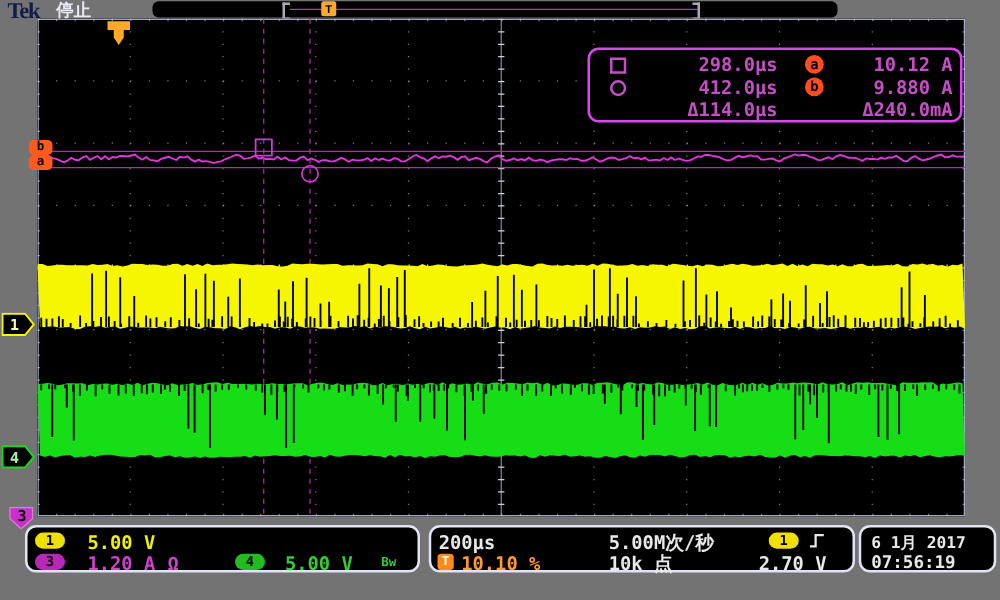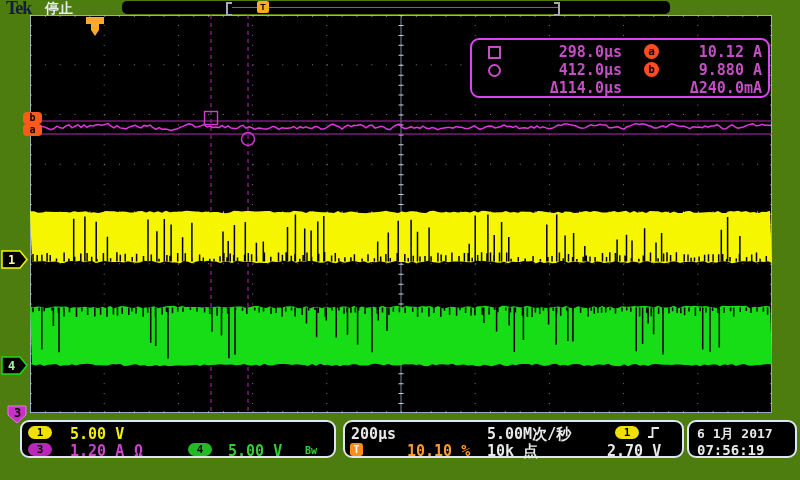--- a/index.html
+++ b/index.html
@@ -1,16 +1,16 @@
 <!DOCTYPE html>
 <html><head>
 <meta charset="utf-8">
 <style>
   html,body{margin:0;padding:0;}
-  .screen{position:relative;width:800px;height:480px;background:#4d7c0f;overflow:hidden;
+  .screen{position:relative;width:800px;height:480px;background:#737373;overflow:hidden;
           font-family:"Liberation Sans",sans-serif;}
   .mono{font-family:"DejaVu Sans Mono",monospace;font-weight:bold;}
 
   
   .tek-logo{position:absolute;left:6px;top:-2px;font-family:"Liberation Serif",serif;
             font-weight:bold;font-size:18px;color:#131b46;letter-spacing:-1px;}
   .acq-status{position:absolute;left:45px;top:0px;font-size:14px;color:#e8eaf4;font-weight:bold;}
   .record-bar{position:absolute;left:122px;top:1px;width:548px;height:13px;background:#000;
               border-radius:5px;}
   .rv-bracket{position:absolute;top:1px;width:4px;height:10px;}
@@ -161,21 +161,21 @@
   </div>
 
   <div class="sbox mono" style="left:343px;width:341px;padding-left:47px;">
     <span class="st" style="left:6px;top:3px;color:#e8e8e8;">200µs</span>
     <span class="st" style="left:142px;top:3px;color:#e8e8e8;">5.00M次/秒</span>
     <span class="oval" style="left:270px;top:4px;background:#f0e000;">1</span>
     <svg style="position:absolute;left:302px;top:4px;" width="13" height="13">
       <polyline points="1,11 5.5,11 5.5,2 12,2" fill="none" stroke="#e8e8e8" stroke-width="1.8"></polyline>
     </svg>
     <span class="t-badge" style="left:5px;top:21px;">T</span>
-    <span class="st" style="left:24px;top:20px;color:#ff9a2e;margin-left:38px;">10.10 %</span>
+    <span class="st" style="left:24px;top:20px;color:#ff9a2e;">10.10 %</span>
     <span class="st" style="left:142px;top:20px;color:#e8e8e8;">10k 点</span>
     <span class="st" style="left:262px;top:20px;color:#e8e8e8;">2.70 V</span>
   </div>
 
   <div class="sbox mono" style="left:687px;width:110px;">
     <span class="st" style="left:8px;top:3px;color:#e8e8e8;font-size:13px;">6 1月 2017</span>
     <span class="st" style="left:8px;top:20px;color:#e8e8e8;font-size:14px;">07:56:19</span>
   </div>
 
 </div>

